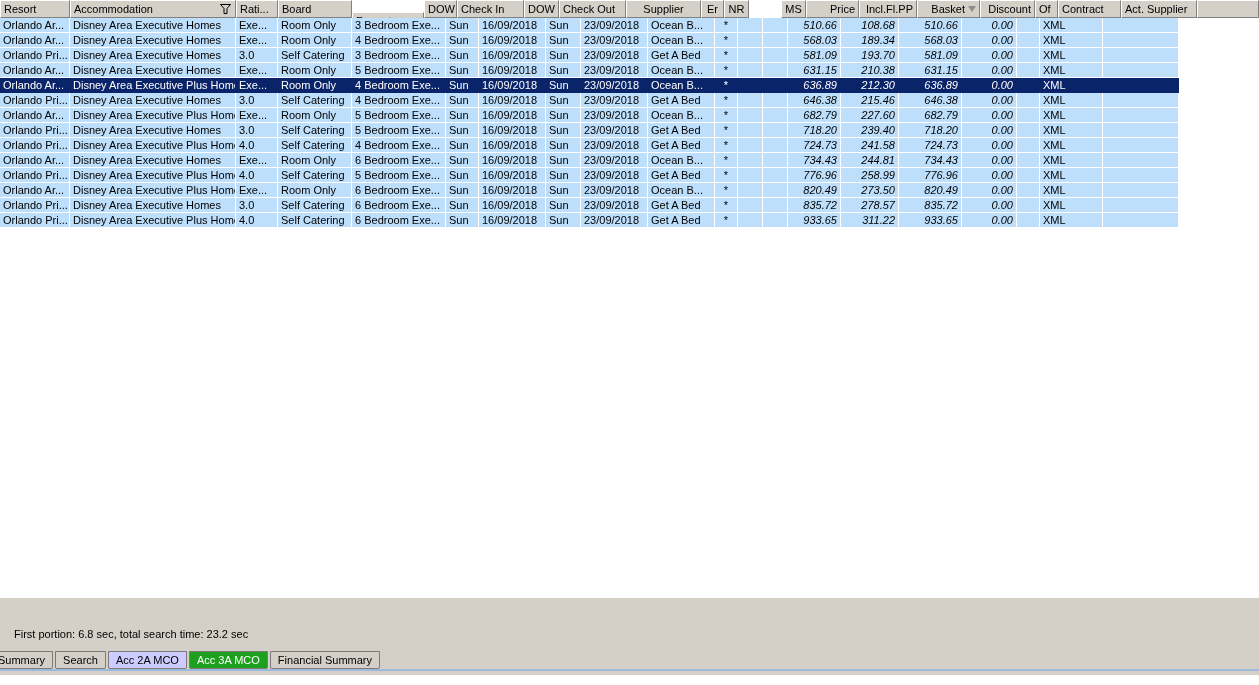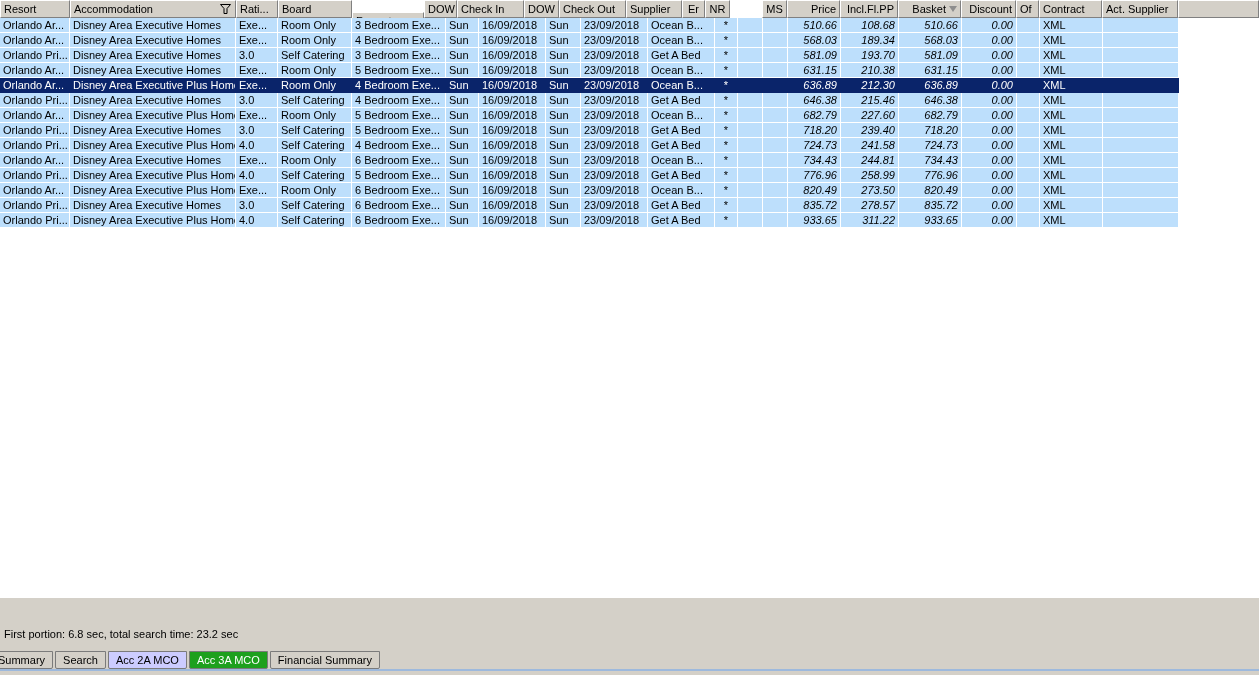--- a/index.html
+++ b/index.html
@@ -32,21 +32,21 @@
           padding:0 3px; white-space:nowrap; overflow:hidden; flex:0 0 auto; }
   .cell.r { text-align:right;font-style:italic; }
   .cell.c { text-align:center; }
   .cfill { box-sizing:border-box; flex:1 1 auto; background:#ffffff; border-bottom:1px solid #d9d9d9; height:15px; }
   .grow.sel .cell, .grow.sel .cfill { background:#0a246a; color:#ffffff; border-color:#0a246a; }
 
   .body-bottom { height:369px; background:#ffffff; }
 
   
   .panel { height:78px; background:#d4d0c8; border-top:1px solid #ffffff; box-sizing:border-box; }
-  .status { padding:30px 0 0 4px; height:13px; }
+  .status { padding:30px 0 0 14px; height:13px; }
   .tabs { display:flex; margin-top:10px; height:18px; padding-left:0; align-items:stretch; }
   .tab { box-sizing:border-box; border:1px solid #7b7b7b; background:#d4d0c8;
          padding:1px 7px 0 7px; margin-right:2px; line-height:14px; white-space:nowrap;
          border-radius:0 0 2px 2px; }
   .tab.highlight { background:#ccccff; }
   .tab.active { background:#1da01d; color:#ffffff; }
   .tab.first { margin-left:-10px; }
   .blueline { height:2px; background:#9db9dd; }
 </style>
 </head>
@@ -79,21 +79,21 @@
       </div>
       <div class="hcell" style="width: 67px;">
         <span>Check In</span>
       </div>
       <div class="hcell" style="width: 35px;">
         <span>DOW</span>
       </div>
       <div class="hcell" style="width: 67px;">
         <span>Check Out</span>
       </div>
-      <div class="hcell" style="width: 56px;">
+      <div class="hcell" style="width: 75px; justify-content: center;">
         <span>Supplier</span>
       </div>
       <div class="hcell c" style="width: 23px;">
         <span>Er</span>
       </div>
       <div class="hcell c" style="width: 25px;">
         <span>NR</span>
       </div>
       <div class="hcell c" style="width: 25px; margin-left: 32px;">
         <span>MS</span>

